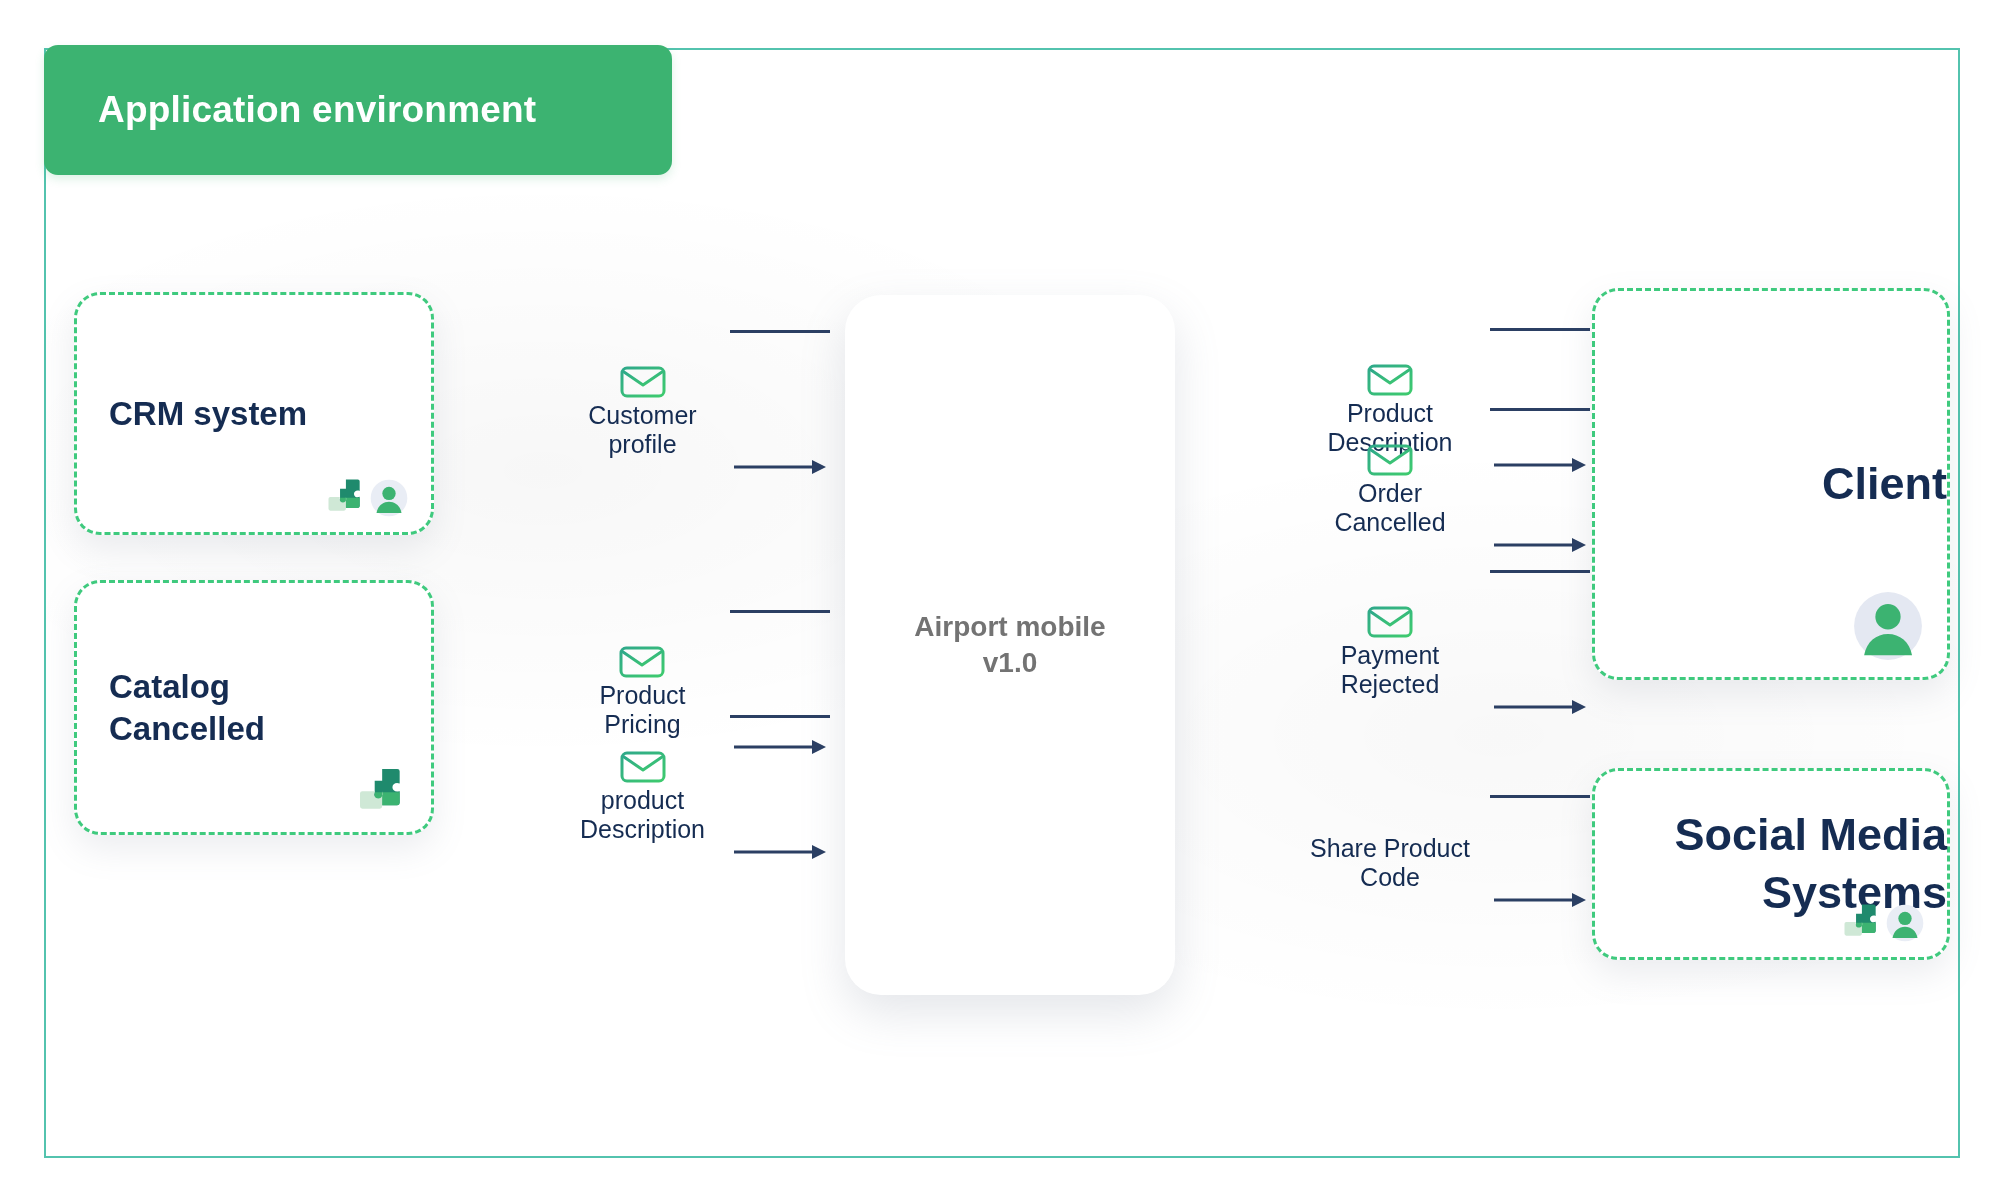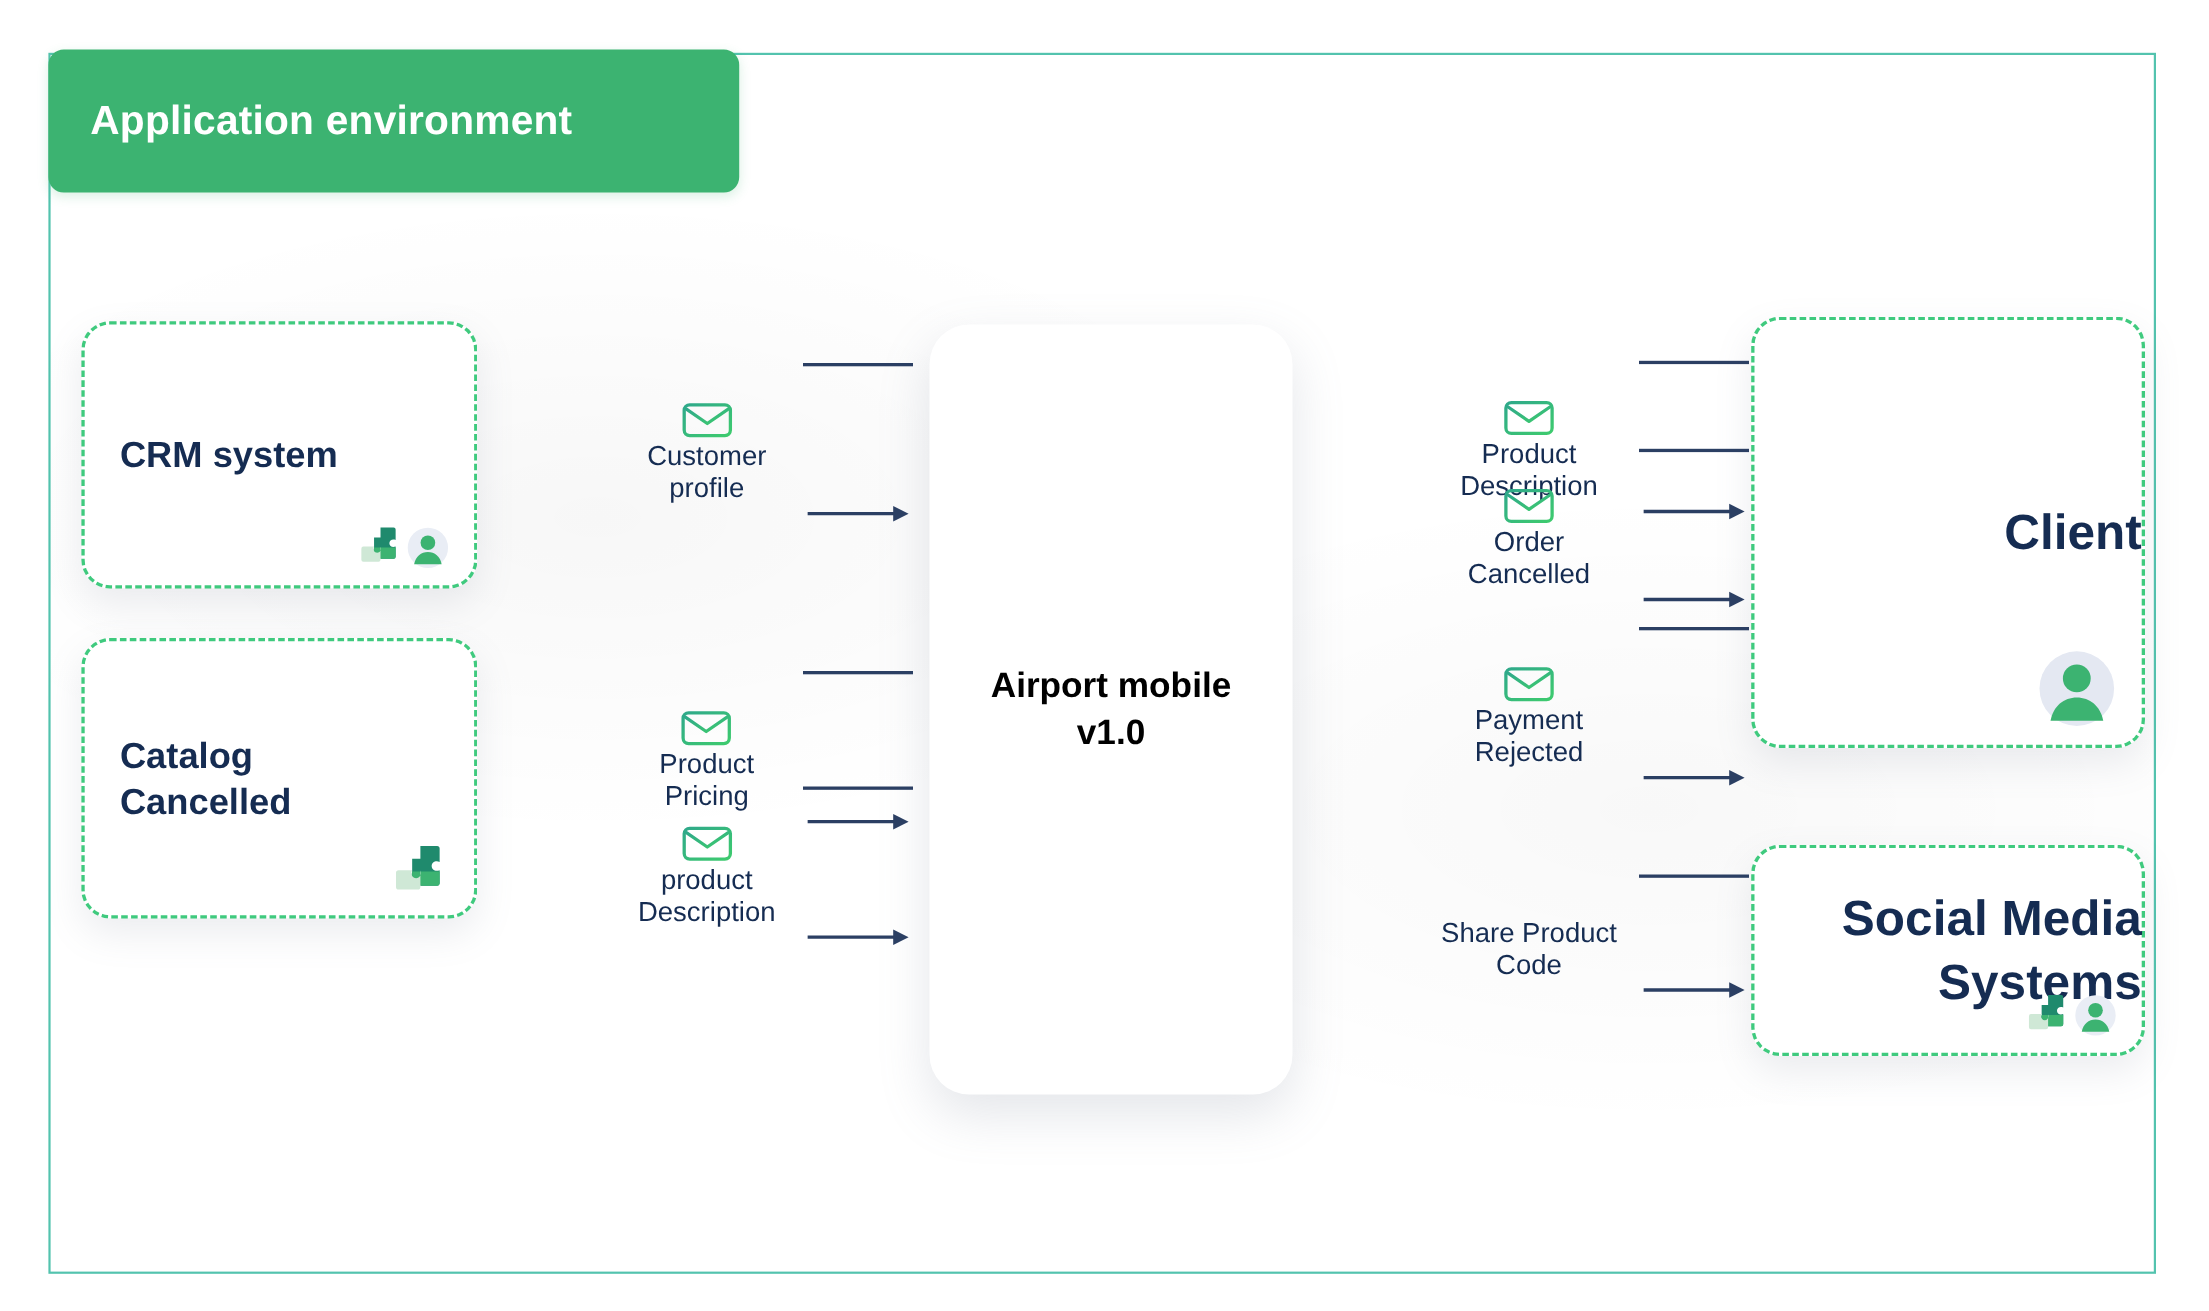--- a/index.html
+++ b/index.html
@@ -35,21 +35,21 @@
     background: #3cb371;
     border-radius: 14px;
     display: flex; align-items: center;
     box-shadow: 0 4px 10px rgba(60,179,113,0.18);
   }
   .env-banner-label {
     color: #ffffff;
     font-size: 37px;
     font-weight: 700;
     letter-spacing: 0.2px;
-    padding-left: 38px;
+    padding-left: 54px;
     white-space: nowrap;
   }
 
   
   .sysbox {
     position: absolute;
     border: 3px dashed #3fca7e;
     border-radius: 26px;
     background: #ffffff;
     box-shadow: 0 14px 34px rgba(120,130,150,0.14);
@@ -76,22 +76,22 @@
   .app-card {
     position: absolute;
     left: 845px; top: 295px;
     width: 330px; height: 700px;
     background: #ffffff;
     border-radius: 36px;
     box-shadow: 0 18px 46px rgba(120,130,150,0.20);
     display: flex; align-items: center; justify-content: center;
   }
   .app-card-label {
-    color: #000000;
-    font-size: 32px;
+    color: #737373;
+    font-size: 28px;
     font-weight: 700;
     text-align: center;
     line-height: 1.3;
     white-space: pre-line;
   }
 
   
   .flow {
     position: absolute;
     height: 92px;

